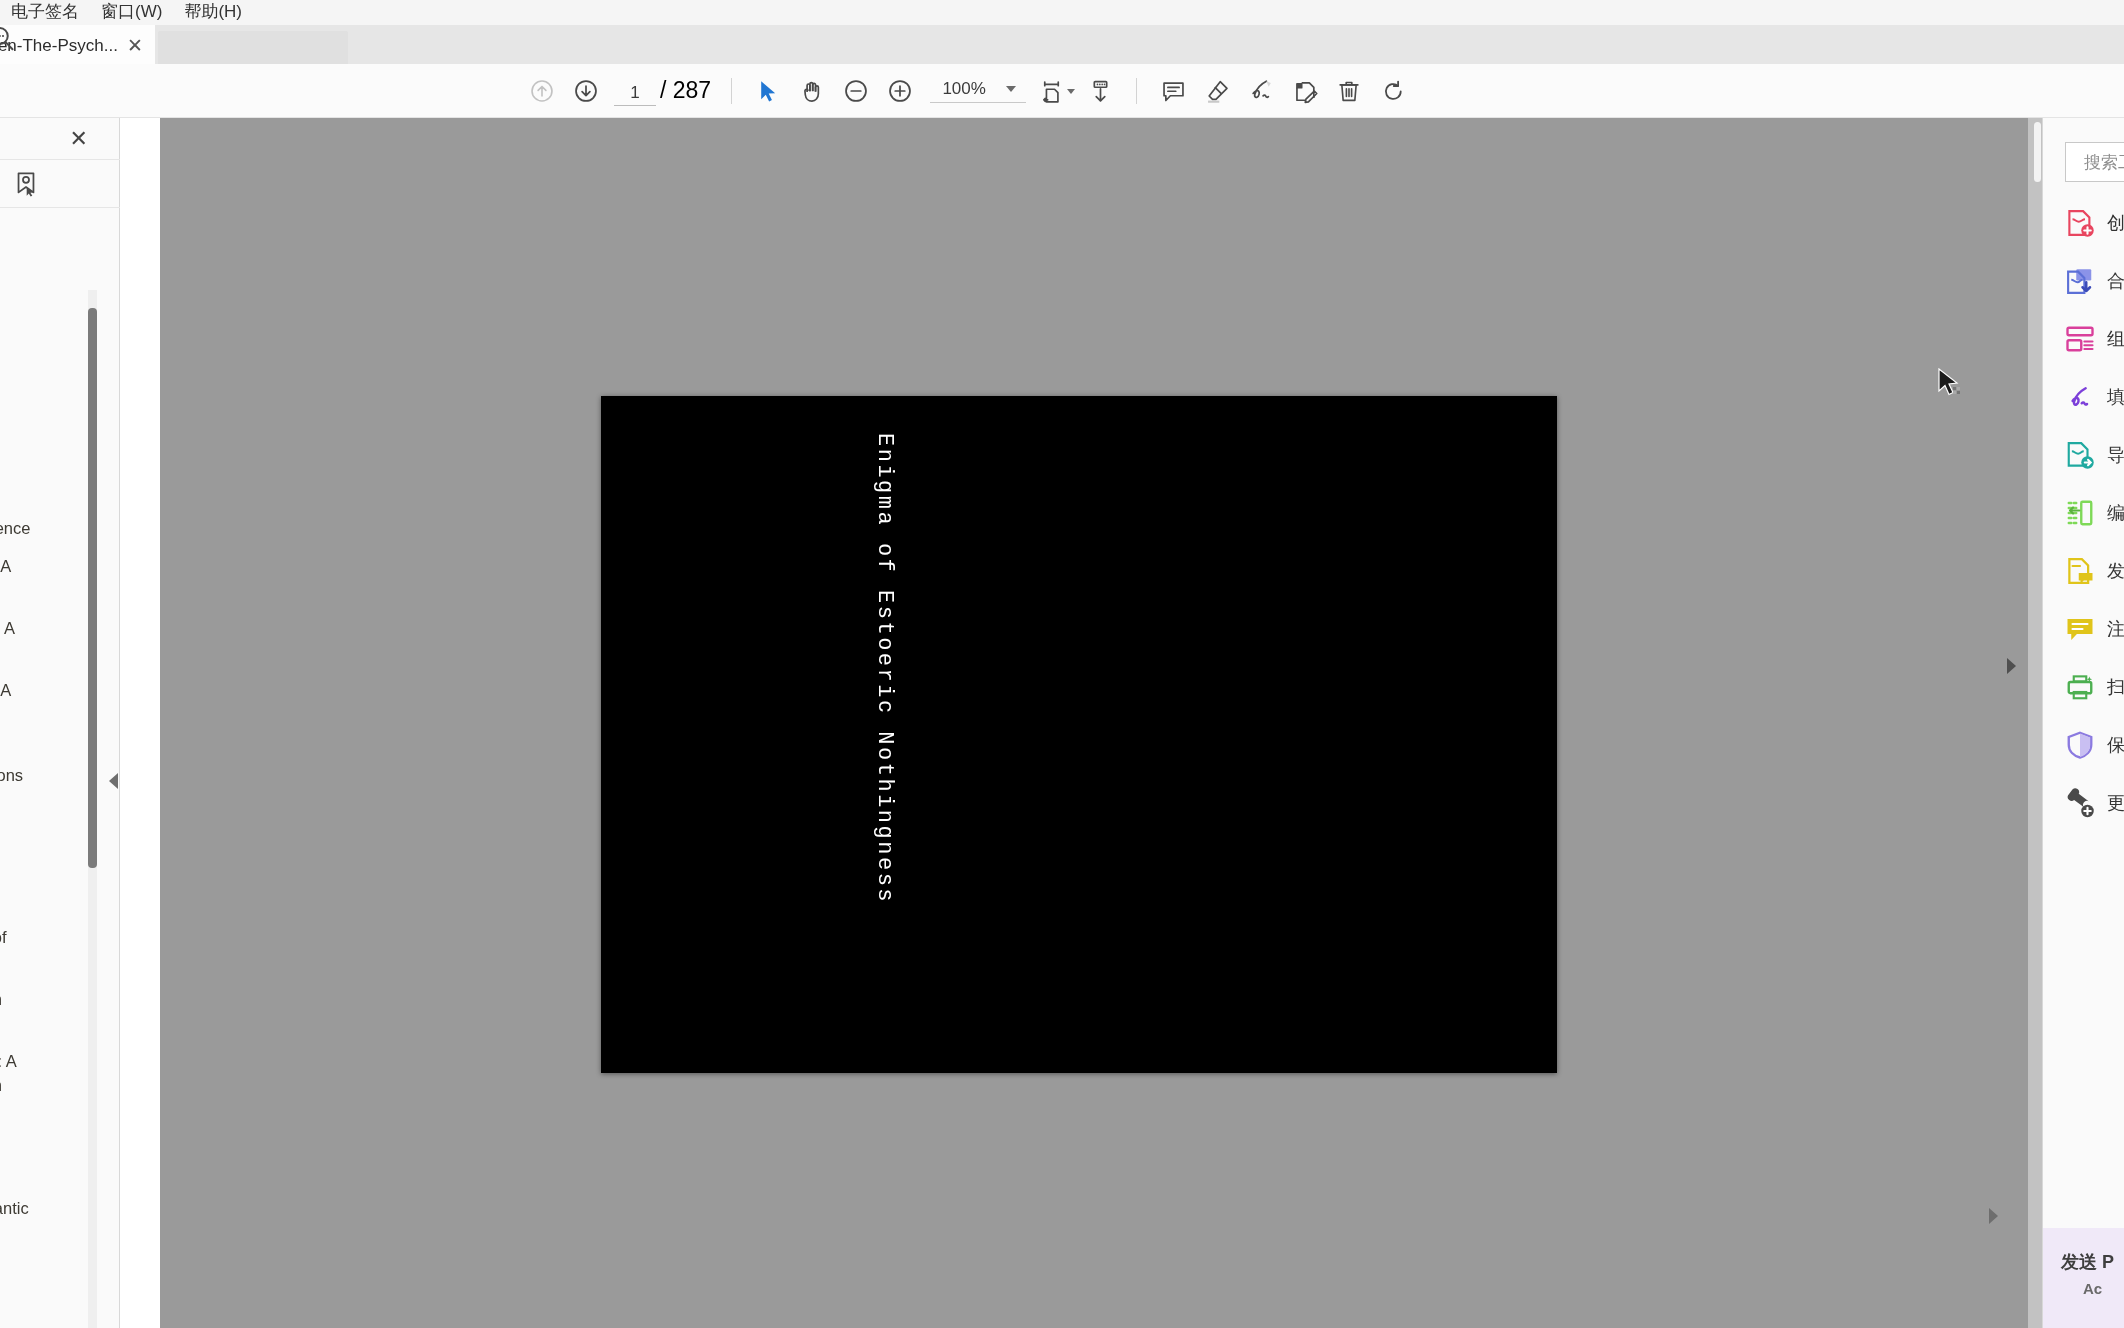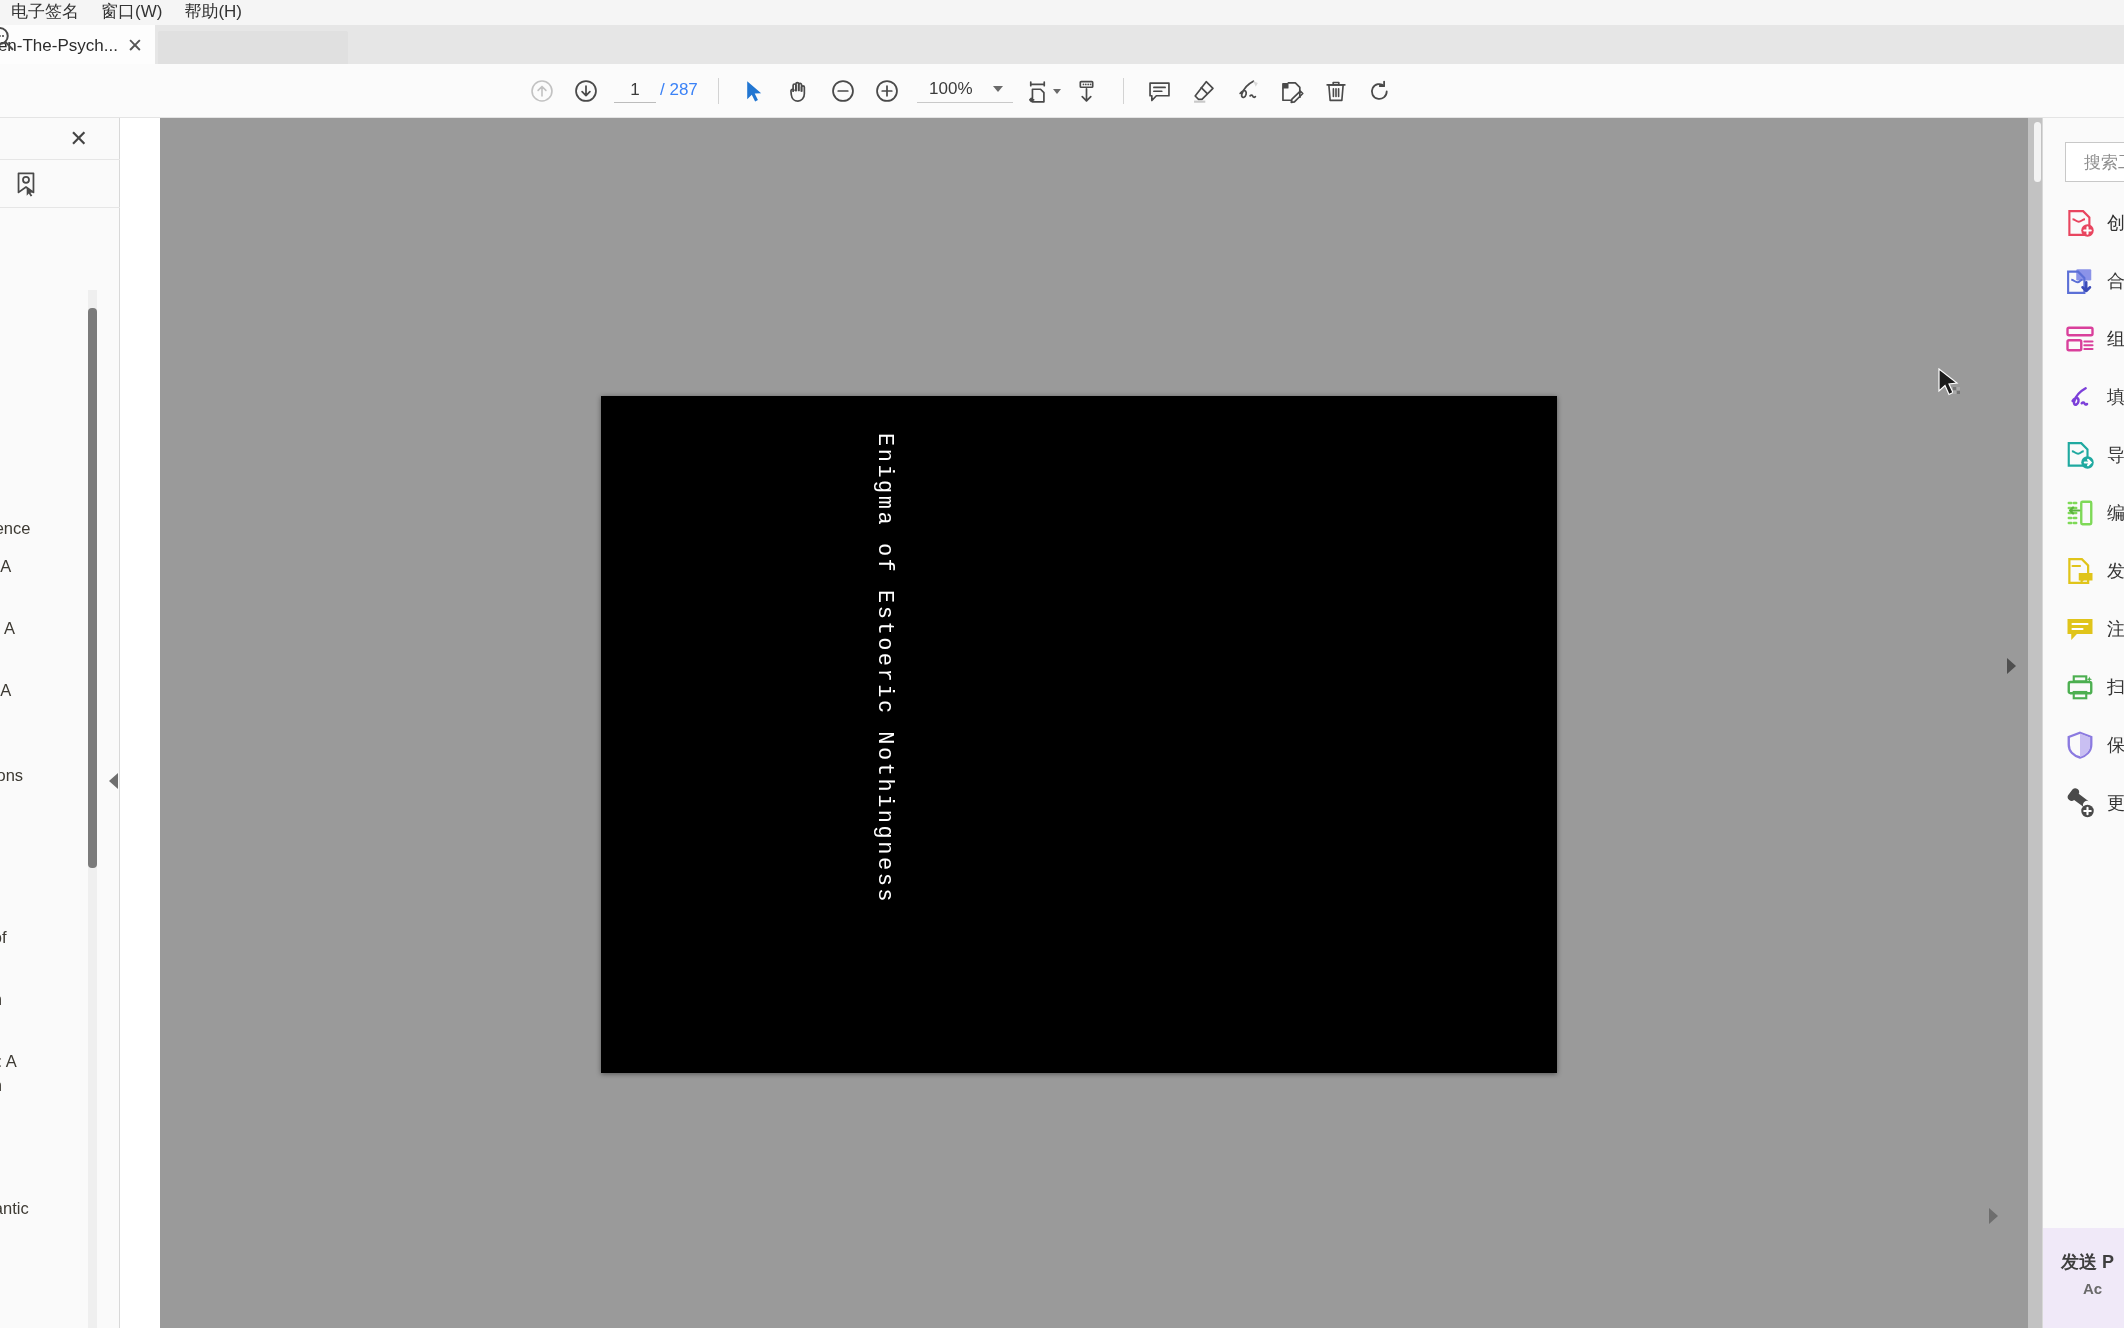--- a/index.html
+++ b/index.html
@@ -60,21 +60,21 @@
     display: flex; align-items: baseline; gap: 4px;
     font-size: 17px; color: #3b3b3b; margin: 0 6px;
   }
   .pagenum {
     width: 42px; text-align: center;
     border: none; border-bottom: 1px solid #bcbcbc;
     background: transparent; font-size: 17px; color: #3b3b3b;
     font-family: "Liberation Sans", sans-serif;
     padding-bottom: 2px;
   }
-  .pagetotal { font-size: 17px; color: #3b82f6; white-space: nowrap; }
+  .pagetotal { font-size: 23px; color: #000000; white-space: nowrap; }
   .zoombox {
     display: flex; align-items: center; gap: 18px;
     border-bottom: 1px solid #c9c9c9;
     padding: 0 10px 3px 10px; margin: 0 8px;
   }
   .zoomval { font-size: 17px; color: #3b3b3b; min-width: 48px; text-align: center; }
   .caret { width: 0; height: 0; border-left: 5px solid transparent; border-right: 5px solid transparent; border-top: 6px solid #6a6a6a; }
   .caret-sm { width: 0; height: 0; border-left: 4.5px solid transparent; border-right: 4.5px solid transparent; border-top: 5.5px solid #6a6a6a; margin-left: 2px; }
 
   

